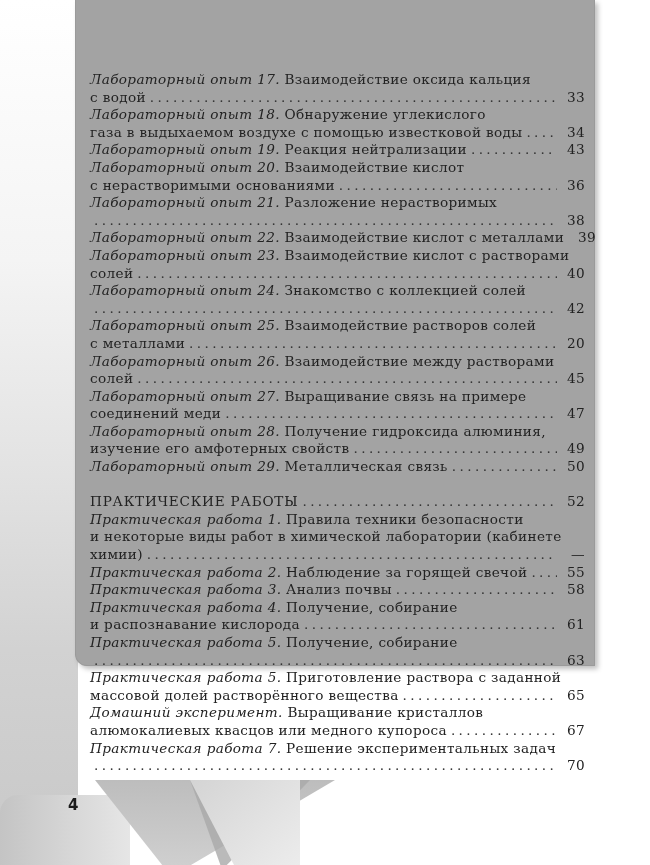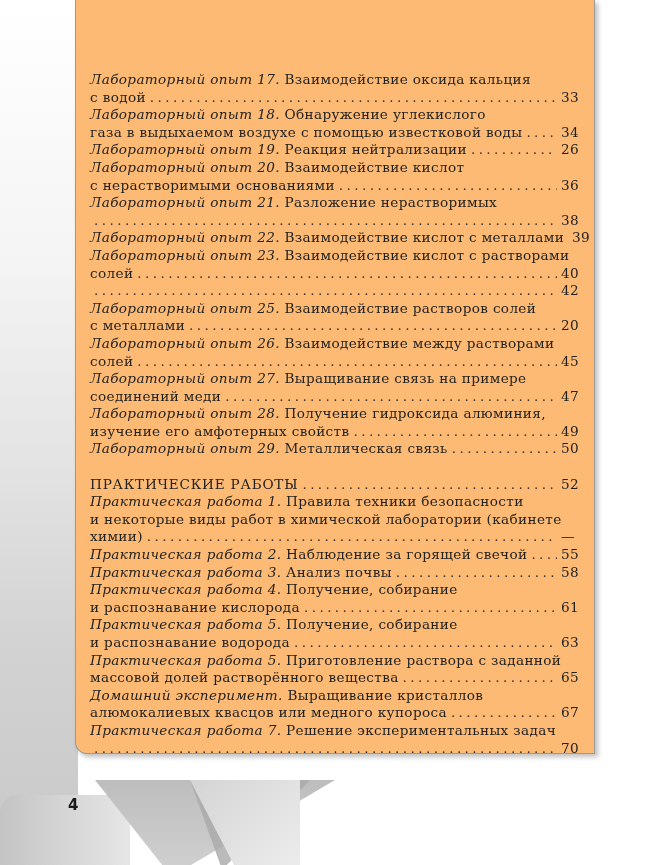--- a/index.html
+++ b/index.html
@@ -32,40 +32,40 @@
     opacity: 0.8;
   }
   .shape-d {
     left: 190px; top: 780px; width: 110px; height: 85px;
     background: linear-gradient(135deg, #d4d4d4, #ececec);
     clip-path: polygon(0 0, 100% 0, 100% 100%, 40% 100%);
   }
 
   .page-panel {
     position: absolute; z-index: 2;
-    left: 75px; top: 0; width: 520px; height: 754px;
-    background: #fdba74;
+    left: 75px; top: 0; width: 520px; height: 666px;
+    background: #a3a3a3;
     border: 1px solid #9a9a9a; border-top: none;
     border-bottom-left-radius: 12px;
     box-shadow: 3px 3px 5px rgba(0,0,0,0.25);
     box-sizing: border-box;
   }
   .toc {
     position: absolute; left: 14px; top: 71px; width: 495px;
     font-size: 13.6px; line-height: 17.6px; color: #222222;
     letter-spacing: 0.35px;
   }
   .toc-line { display: flex; align-items: baseline; white-space: nowrap; height: 17.6px; }
   .toc-text { flex: 0 0 auto; }
   .toc-text i { font-style: italic; }
   .leader {
     flex: 1 1 auto; overflow: hidden; margin: 0 4px 0 4px;
     letter-spacing: 3.4px; color: #333;
   }
-  .page-num { flex: 0 0 auto; width: 24px; }
+  .page-num { flex: 0 0 auto; width: 24px; text-align: right; }
   .gap { height: 17.6px; }
   .section-head { letter-spacing: 0.8px; }
 
   .page-number-footer {
     position: absolute; z-index: 3; left: 68px; top: 796px;
     font-family: "DejaVu Sans", "Liberation Sans", sans-serif;
     font-weight: bold; font-size: 15px; color: #1a1a1a;
   }
 </style>
 </head>
@@ -96,21 +96,21 @@
       </div>
     <div class="toc-line">
         <span class="toc-text">газа в выдыхаемом воздухе с помощью известковой воды</span>
         <span class="leader">................................................................................................</span>
         <span class="page-num">34</span>
       </div>
 
     <div class="toc-line">
         <span class="toc-text"><i>Лабораторный опыт 19.</i> <span>Реакция нейтрализации</span></span>
         <span class="leader">................................................................................................</span>
-        <span class="page-num">26</span>
+        <span class="page-num">43</span>
       </div>
 
     <div class="toc-line">
         <span class="toc-text"><i>Лабораторный опыт 20.</i> <span>Взаимодействие кислот</span></span>
       </div>
     <div class="toc-line">
         <span class="toc-text">с нерастворимыми основаниями</span>
         <span class="leader">................................................................................................</span>
         <span class="page-num">36</span>
       </div>
@@ -132,20 +132,23 @@
     <div class="toc-line">
         <span class="toc-text"><i>Лабораторный опыт 23.</i> <span>Взаимодействие кислот с растворами</span></span>
       </div>
     <div class="toc-line">
         <span class="toc-text">солей</span>
         <span class="leader">................................................................................................</span>
         <span class="page-num">40</span>
       </div>
 
     <div class="toc-line">
+        <span class="toc-text"><i>Лабораторный опыт 24.</i> <span>Знакомство с коллекцией солей</span></span>
+      </div>
+    <div class="toc-line">
         <span class="leader">................................................................................................</span>
         <span class="page-num">42</span>
       </div>
 
     <div class="toc-line">
         <span class="toc-text"><i>Лабораторный опыт 25.</i> <span>Взаимодействие растворов солей</span></span>
       </div>
     <div class="toc-line">
         <span class="toc-text">с металлами</span>
         <span class="leader">................................................................................................</span>
@@ -223,21 +226,20 @@
     <div class="toc-line">
         <span class="toc-text">и распознавание кислорода</span>
         <span class="leader">................................................................................................</span>
         <span class="page-num">61</span>
       </div>
 
     <div class="toc-line">
         <span class="toc-text"><i>Практическая работа 5.</i> <span>Получение, собирание</span></span>
       </div>
     <div class="toc-line">
-        <span class="toc-text">и распознавание водорода</span>
         <span class="leader">................................................................................................</span>
         <span class="page-num">63</span>
       </div>
 
     <div class="toc-line">
         <span class="toc-text"><i>Практическая работа 5.</i> <span>Приготовление раствора с заданной</span></span>
       </div>
     <div class="toc-line">
         <span class="toc-text">массовой долей растворённого вещества</span>
         <span class="leader">................................................................................................</span>

